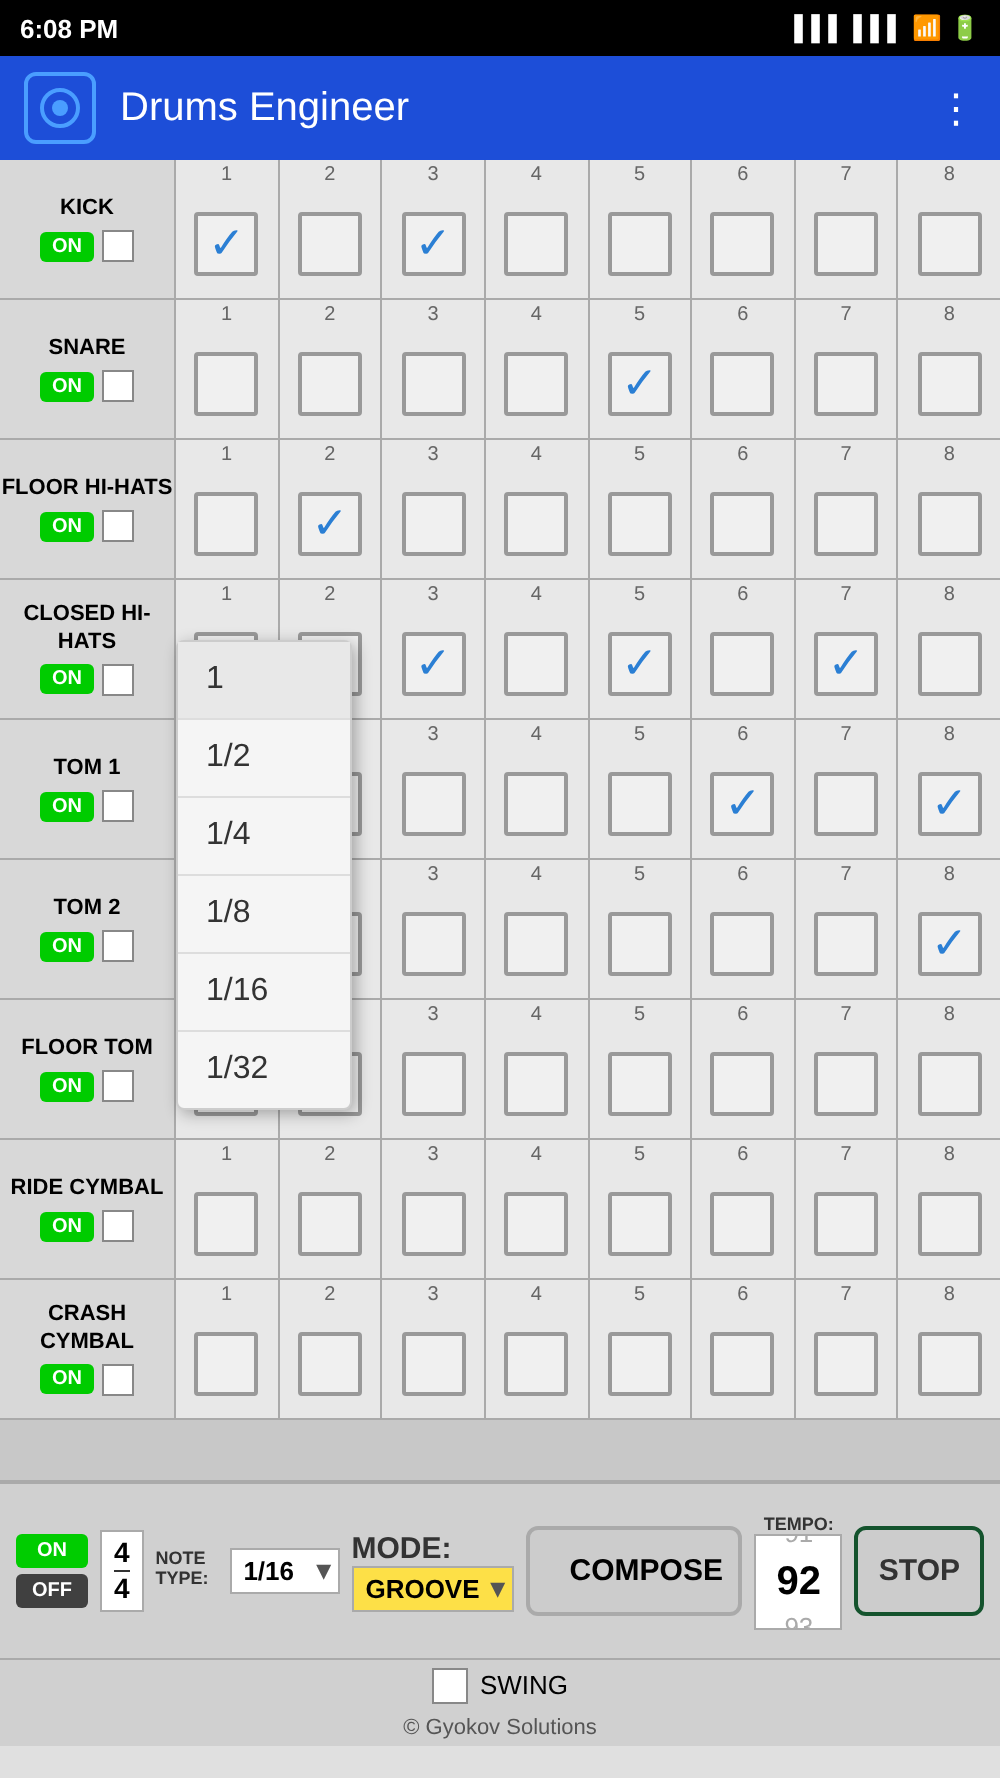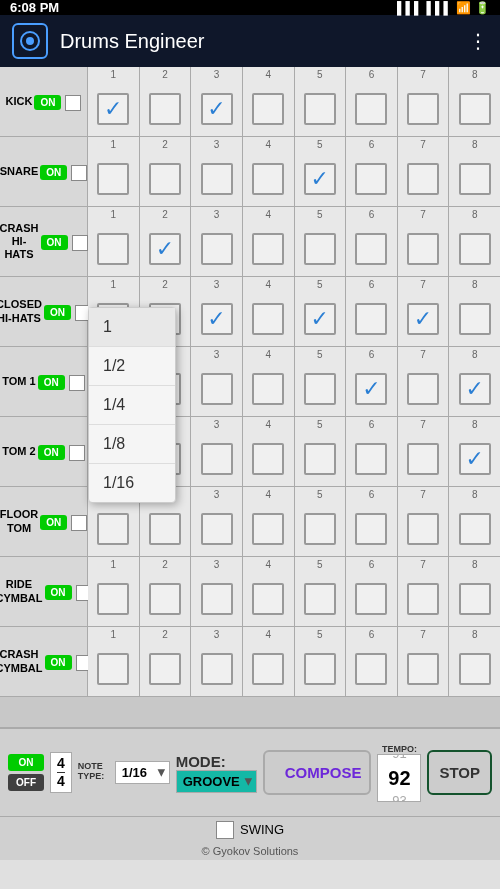--- a/index.html
+++ b/index.html
@@ -9,38 +9,38 @@
       background: #e0e0e0;
       font-family: Arial, sans-serif;
       overflow: hidden;
       position: relative;
     }
 
     
     .status-bar {
       background: #000;
       color: #fff;
-      height: 15px;
+      height: 28px;
       display: flex;
       align-items: center;
       justify-content: space-between;
       padding: 0 10px;
       font-size: 13px;
       font-weight: bold;
     }
     .status-right {
       display: flex;
       align-items: center;
       gap: 4px;
       font-size: 12px;
     }
 
     
     .header {
-      background: #0f172a;
+      background: #1d4ed8;
       height: 52px;
       display: flex;
       align-items: center;
       padding: 0 12px;
       gap: 12px;
     }
     .header-logo {
       width: 36px;
       height: 36px;
       border: 2px solid #4a9eff;
@@ -80,21 +80,21 @@
       align-items: stretch;
       border-bottom: 1px solid #aaa;
       height: 70px;
     }
 
     .row-label {
       width: 88px;
       min-width: 88px;
       background: #d8d8d8;
       display: flex;
-      flex-direction: row;
+      flex-direction: column;
       align-items: center;
       justify-content: center;
       border-right: 1px solid #aaa;
       gap: 2px;
     }
     .row-label-text {
       font-size: 11px;
       font-weight: bold;
       color: #000;
       text-align: center;
@@ -289,21 +289,21 @@
       display: flex;
       flex-direction: column;
       align-items: flex-start;
     }
     .mode-label {
       font-size: 15px;
       color: #333;
       font-weight: bold;
     }
     .mode-value {
-      background: #14b8a6;
+      background: #fde047;
       border: 1px solid #aaa;
       padding: 3px 16px 3px 6px;
       font-size: 13px;
       font-weight: bold;
       position: relative;
       cursor: pointer;
       min-width: 65px;
     }
     .mode-value::after {
       content: '▶';
@@ -316,21 +316,21 @@
     }
 
     .compose-btn {
       background: #ccc;
       border: 2px solid #aaa;
       border-radius: 6px;
       padding: 12px 20px;
       font-size: 15px;
       font-weight: bold;
       cursor: pointer;
-      color: #6d28d9;
+      color: #000000;
       text-align: center;
       min-width: 80px;
     }
 
     .tempo-block {
       display: flex;
       flex-direction: column;
       align-items: center;
     }
     .tempo-label {
@@ -562,21 +562,21 @@
           <div class="beat-cell">
             <div class="beat-number">8</div>
             <div class="beat-checkbox-wrapper">
               <div class="beat-checkbox"></div>
             </div>
           </div>
         </div>
       </div>
       <div class="drum-row">
         <div class="row-label">
-          <span class="row-label-text">CRASH HI-HATS</span>
+          <span class="row-label-text">FLOOR HI-HATS</span>
           <div class="row-controls">
             <button class="on-btn">ON</button>
             <div class="row-checkbox"></div>
           </div>
         </div>
         <div class="beats-area">
           <div class="beat-cell">
             <div class="beat-number">1</div>
             <div class="beat-checkbox-wrapper">
               <div class="beat-checkbox"></div>
@@ -995,20 +995,21 @@
         </div>
       </div>
     </div>
 
   <div class="dropdown-overlay" id="dropdown-overlay">
     <div class="dropdown-item selected">1</div>
     <div class="dropdown-item">1/2</div>
     <div class="dropdown-item">1/4</div>
     <div class="dropdown-item">1/8</div>
     <div class="dropdown-item">1/16</div>
+    <div class="dropdown-item">1/32</div>
   </div>
 </div>
 
 <div class="bottom-toolbar">
   <div class="toolbar-on-off">
     <button class="on-btn-green">ON</button>
     <button class="off-btn-gray">OFF</button>
   </div>
 
   <div class="time-sig">

